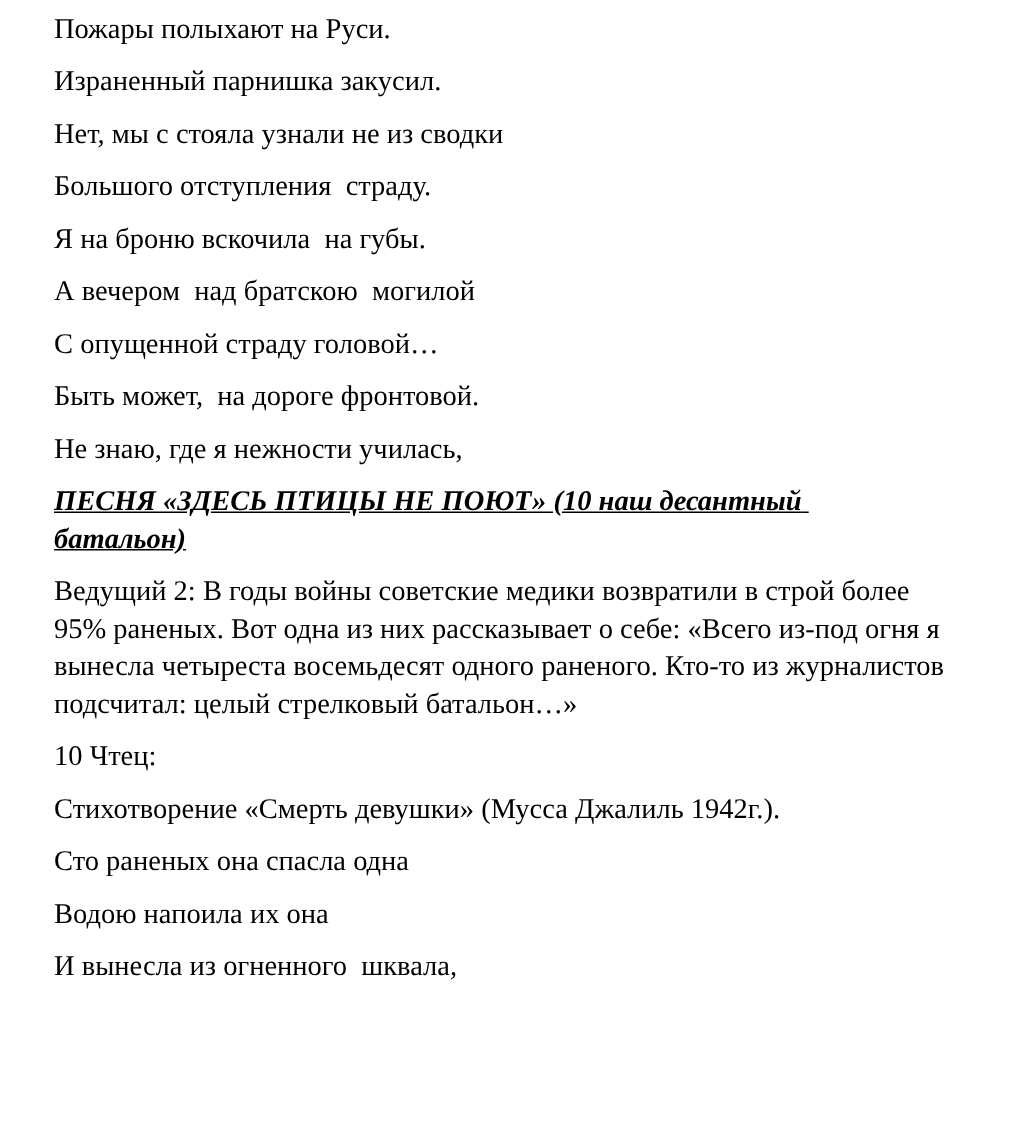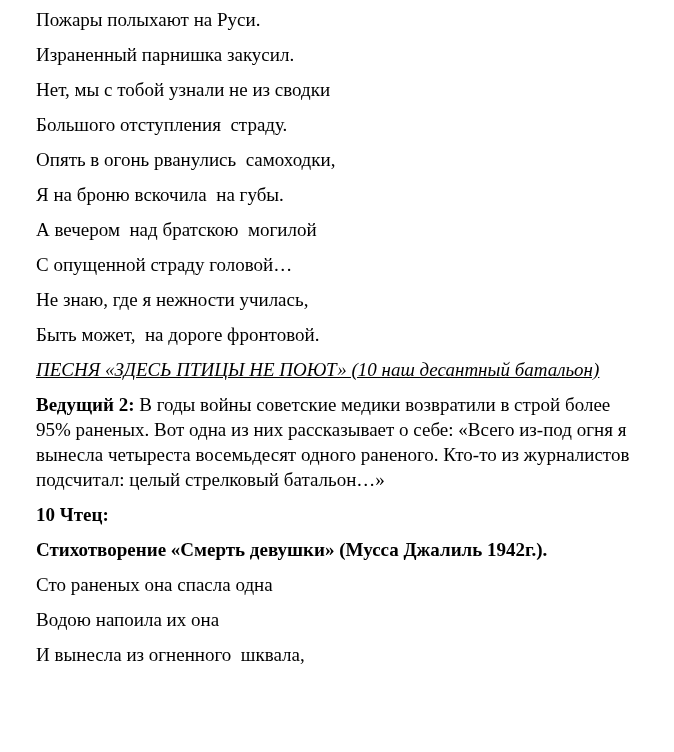--- a/index.html
+++ b/index.html
@@ -21,51 +21,50 @@
   .page p {
     margin: 0 0 10px 0;
     font-size: 19px;
     line-height: 25px;
     white-space: pre-wrap;
   }
   .poem p {
     margin-bottom: 10px;
   }
   .song-heading {
-    font-weight: normal;
+    font-weight: bold;
     font-style: italic;
     text-decoration: underline;
     line-height: 26px;
     max-width: 575px;
     margin-bottom: 10px;
   }
   .flow {
     white-space: normal !important;
     max-width: 606px;
   }
   .b {
-    font-weight: bold;
+    font-weight: normal;
   }
 </style>
 </head>
 <body>
 
 <div class="page">
 
   <div class="poem">
     <p>Пожары полыхают на Руси.</p>
     <p>Израненный парнишка закусил.</p>
-    <p>Нет, мы с тобой узнали не из сводки</p>
+    <p>Нет, мы с стояла узнали не из сводки</p>
     <p>Большого отступления  страду.</p>
-    <p>Опять в огонь рванулись  самоходки,</p>
     <p>Я на броню вскочила  на губы.</p>
     <p>А вечером  над братскою  могилой</p>
     <p>С опущенной страду головой…</p>
+    <p>Быть может,  на дороге фронтовой.</p>
     <p>Не знаю, где я нежности училась,</p>
-    <p>Быть может,  на дороге фронтовой.</p>
   </div>
 
   <p class="song-heading">ПЕСНЯ «ЗДЕСЬ ПТИЦЫ НЕ ПОЮТ» (10 наш десантный батальон)</p>
 
   <p class="flow"><span class="b">Ведущий 2: </span><span>В годы войны советские медики возвратили в строй более 95% раненых. Вот одна из них рассказывает о себе: «Всего из-под огня я вынесла четыреста восемьдесят одного раненого. Кто-то из журналистов подсчитал: целый стрелковый батальон…»</span></p>
 
   <p class="b">10 Чтец:</p>
 
   <p class="b">Стихотворение «Смерть девушки» (Мусса Джалиль 1942г.).</p>
 

